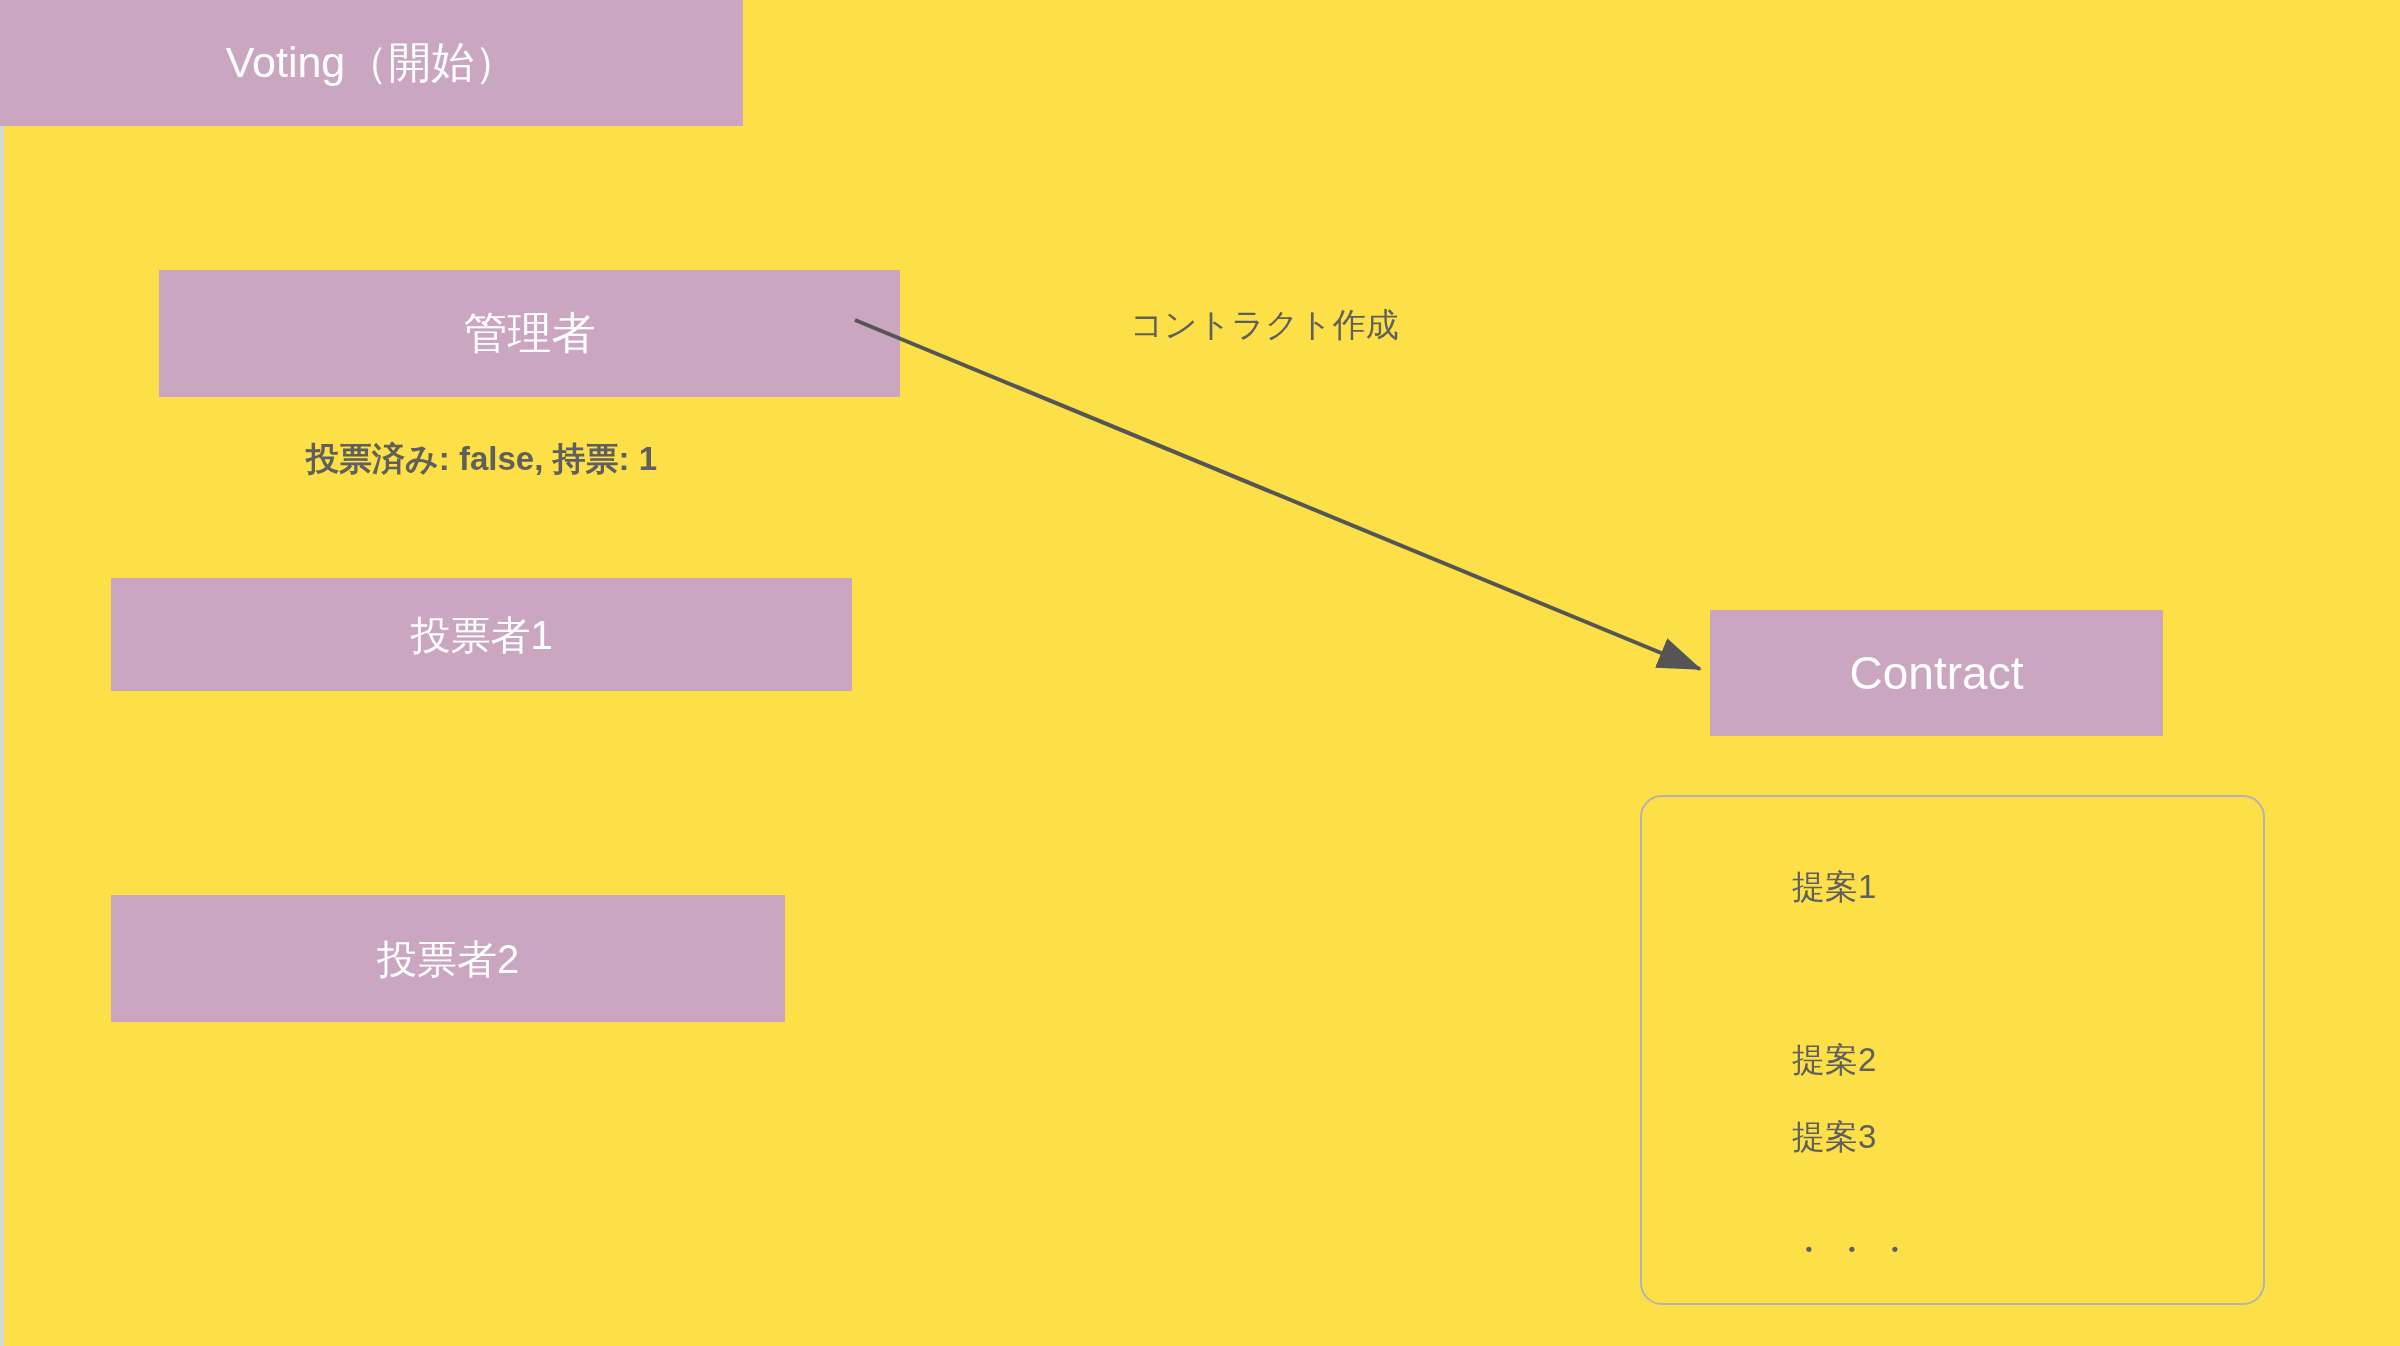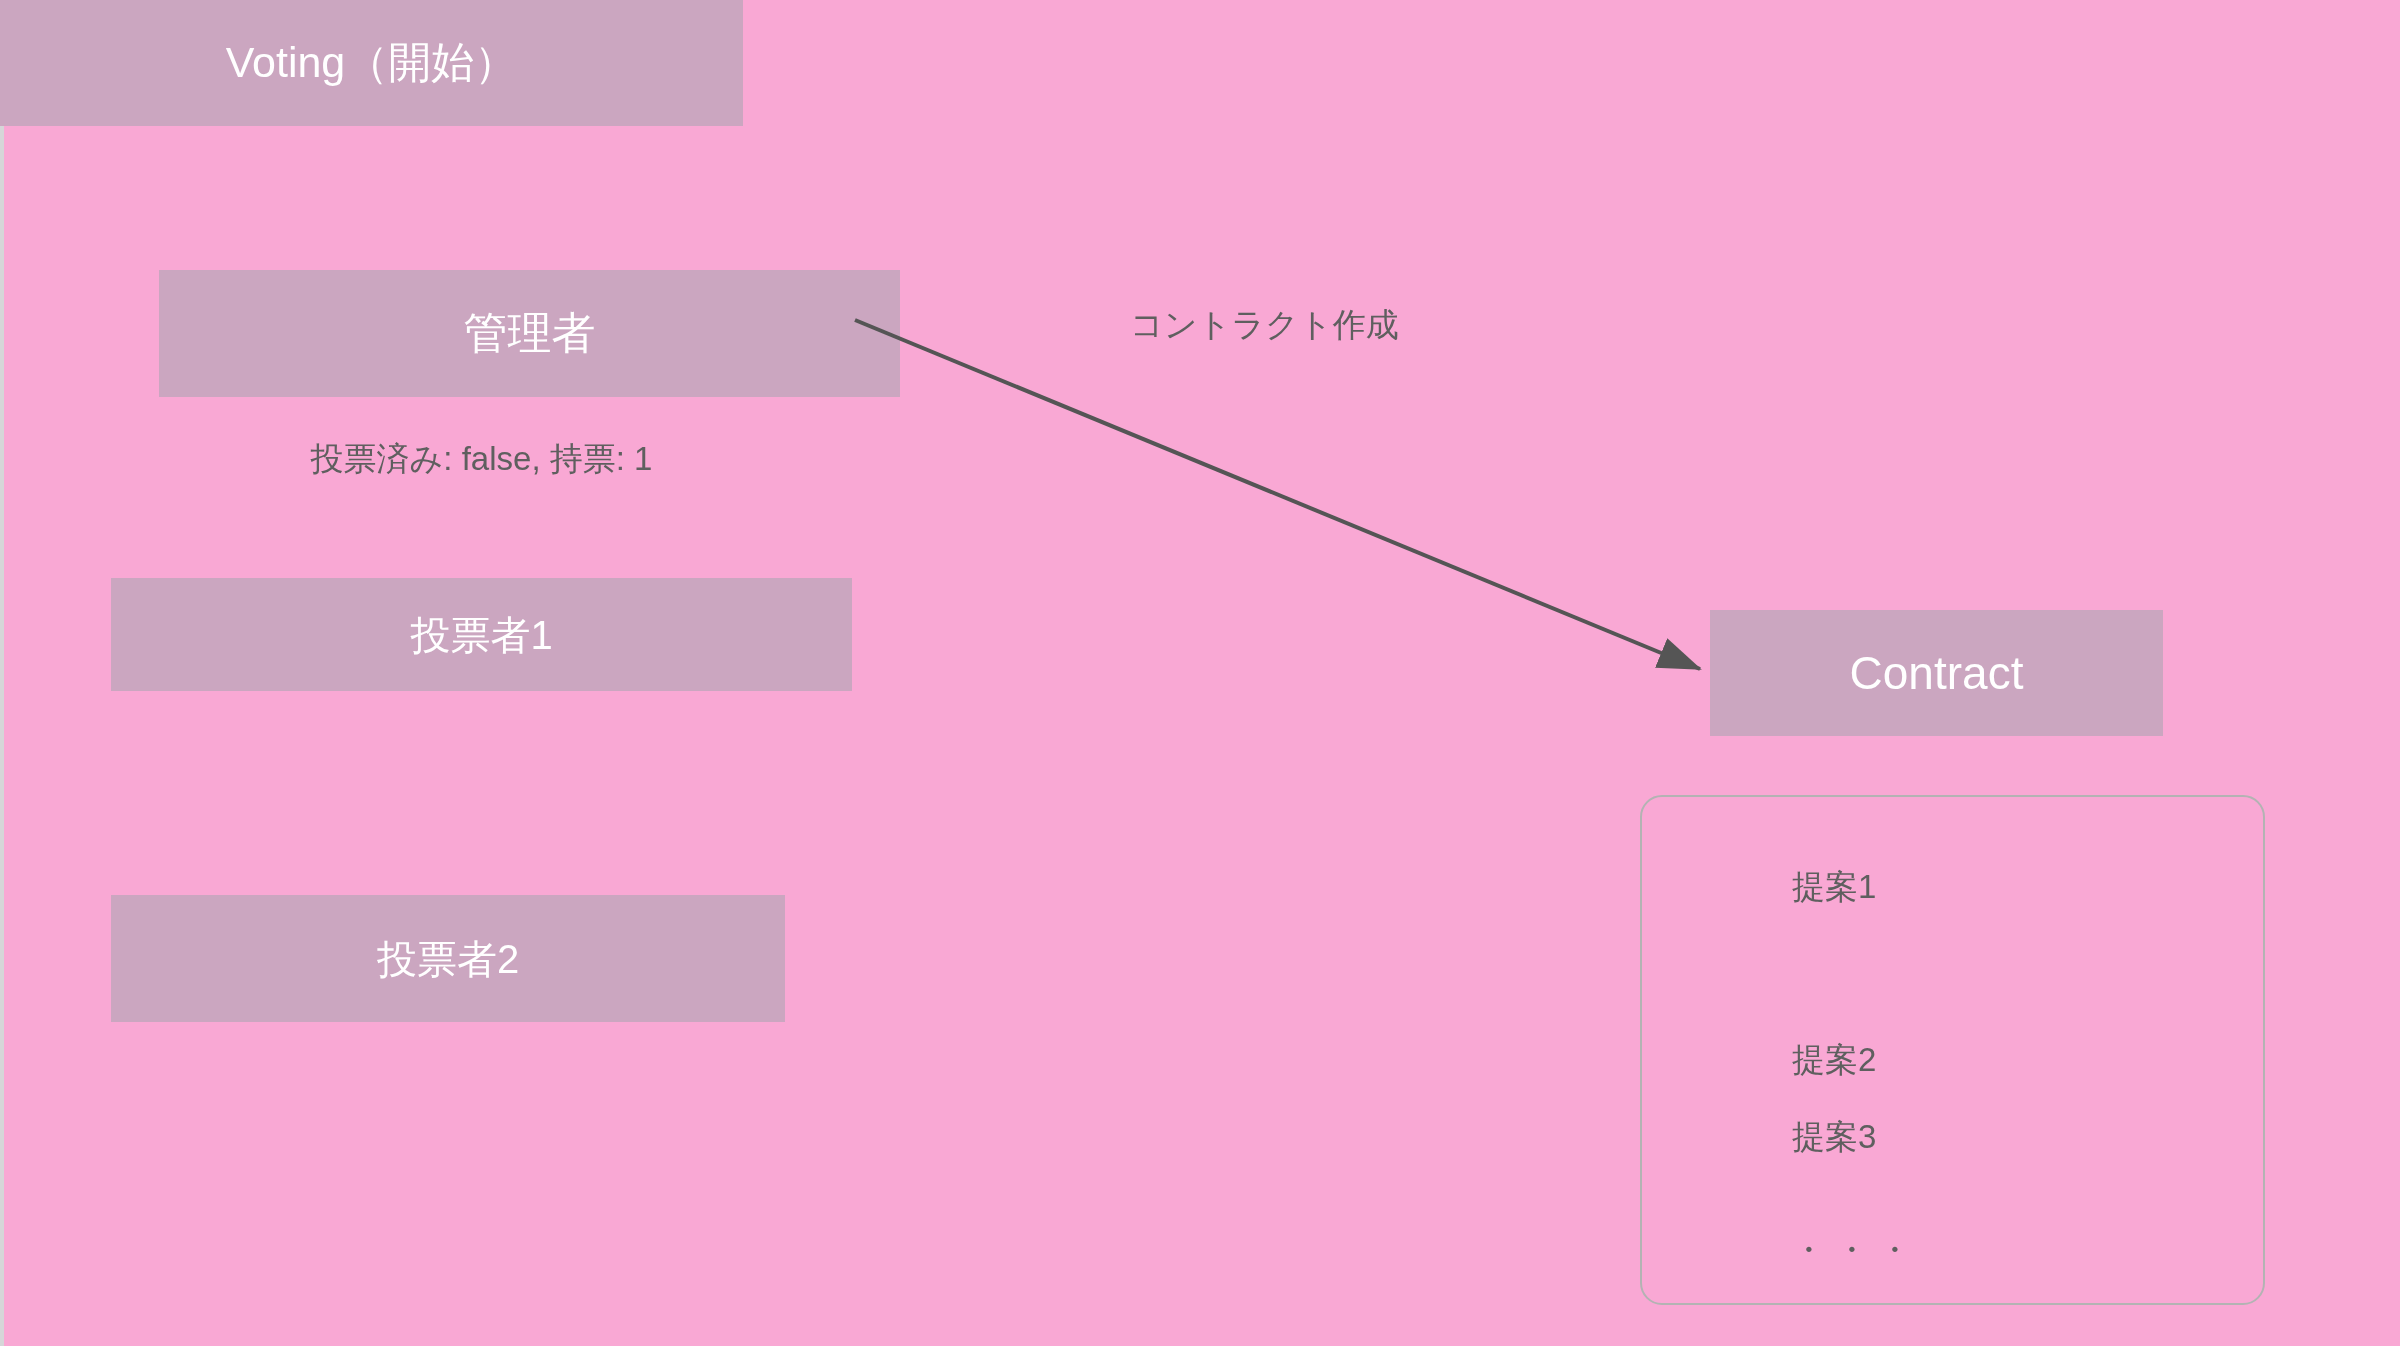--- a/index.html
+++ b/index.html
@@ -9,21 +9,21 @@
     background: #ffffff;
   }
   body {
     font-family: "Liberation Sans", "DejaVu Sans", sans-serif;
     -webkit-font-smoothing: antialiased;
   }
   #canvas {
     position: relative;
     width: 2400px;
     height: 1346px;
-    background: #f9a8d4;
+    background: #fde047;
     overflow: hidden;
   }
   
   .gutter {
     position: absolute;
     left: 0;
     top: 0;
     width: 4px;
     height: 1346px;
     background: #d6d6d8;
@@ -78,20 +78,21 @@
     height: 126px;
     font-size: 46px;
   }
   
   .caption {
     position: absolute;
     color: #5f5f5f;
     font-size: 33px;
     text-align: center;
     white-space: pre;
+    font-weight: bold;
   }
   .caption-admin-state {
     left: 111px;
     top: 437px;
     width: 741px;
   }
   
   .edge-label {
     position: absolute;
     left: 1130px;

